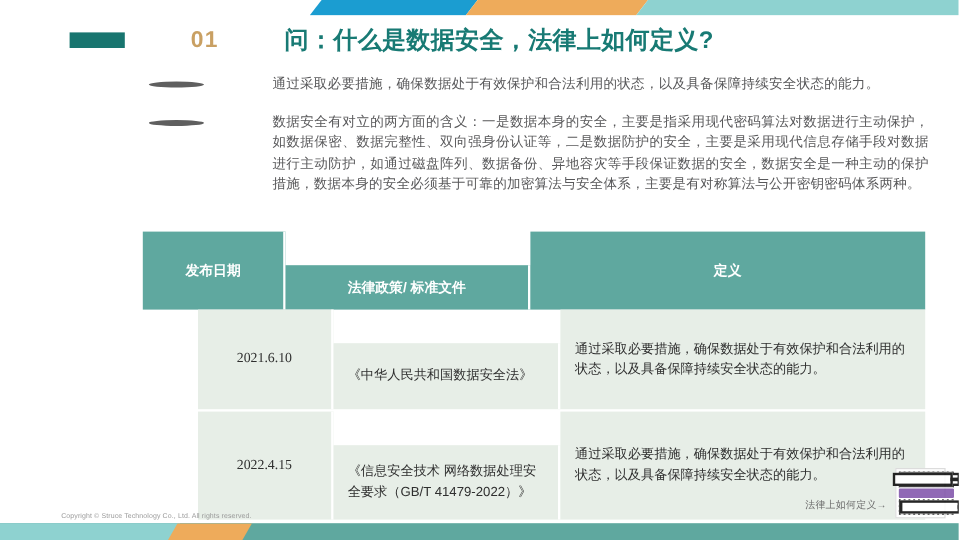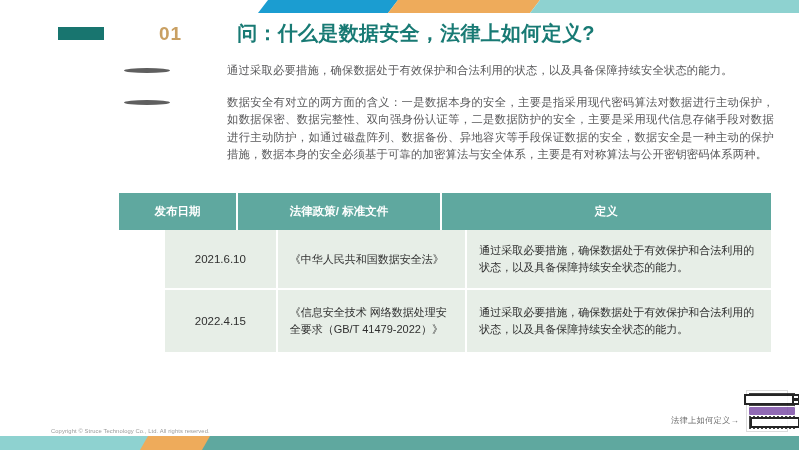--- a/index.html
+++ b/index.html
@@ -67,22 +67,22 @@
   .thead .tcell:last-child { border-right:none; }
   .tbody .trow { border-bottom:2px solid #ffffff; }
   .tbody .tcell {
     background:#e7eee7; font-size:11px; color:#3b3b3b;
     padding:12px 12px; line-height:17px;
     border-right:2px solid #ffffff;
     display:flex; align-items:center;
     min-height:55px;
   }
   .tbody .tcell:last-child { border-right:none; }
-  .col-date { width:140px; justify-content:center; }
-  .col-doc  { width:241px; }
+  .col-date { width:140px; justify-content:center;font-family:Liberation Serif, serif; }
+  .col-doc  { width:241px;margin-top:28px; }
   .col-def  { width:392px; }
   .tbody .col-date { font-size:11.5px; color:#2f2f2f; }
   .tbody .col-doc  { color:#2f2f2f; }
   .tbody .col-def  { color:#2f2f2f; }
   .r-tall .tcell { min-height:62px; }
 
   
   .footer-bar {
     position:absolute; left:0; bottom:0; width:799px; height:14px;
     background:#5fa89f;

